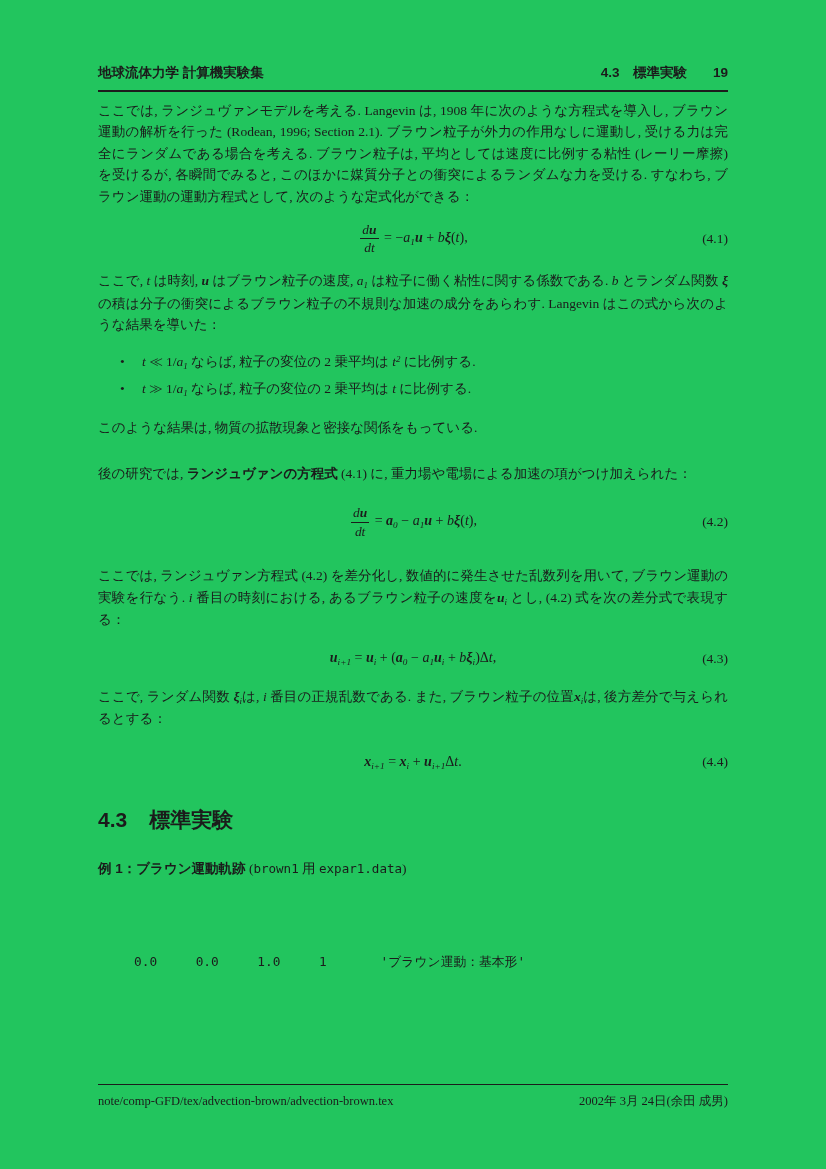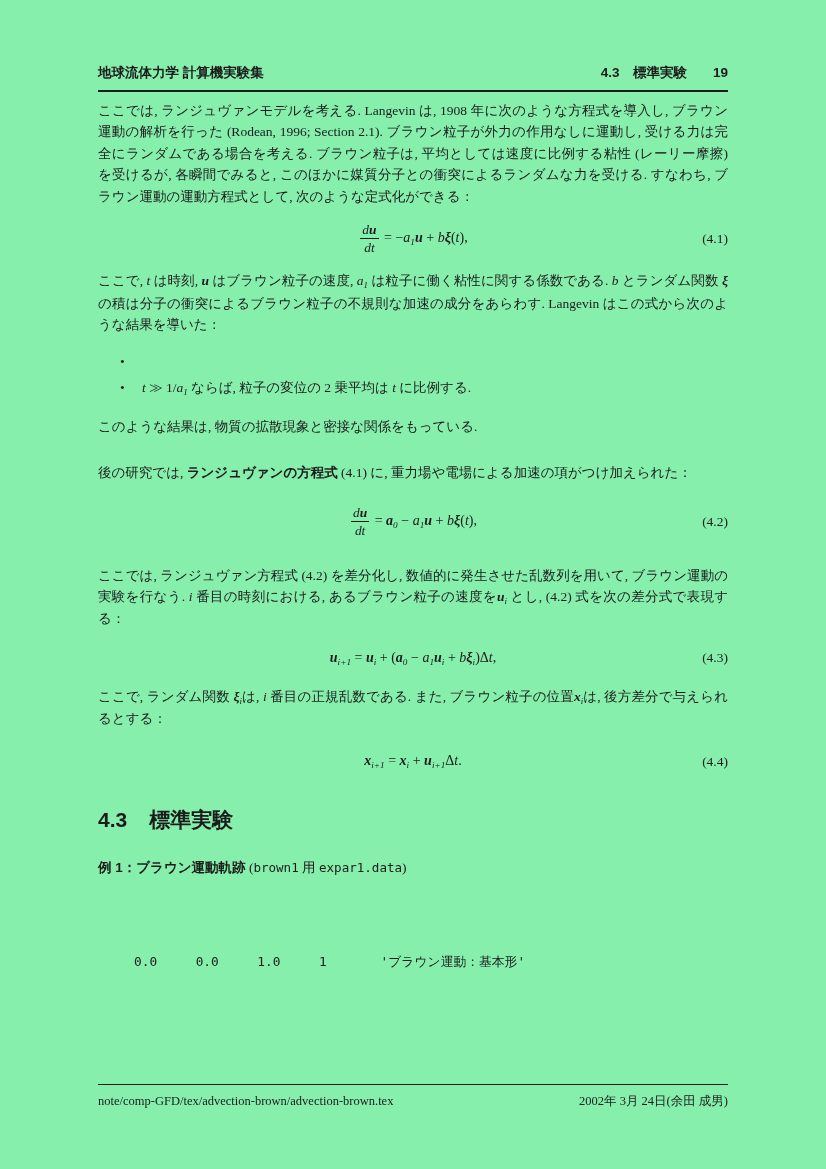--- a/index.html
+++ b/index.html
@@ -1,19 +1,19 @@
 <!DOCTYPE html>
 <html lang="ja"><head>
 <meta charset="utf-8">
 <style>
   html,body{margin:0;padding:0;background:#ffffff;}
   .page{
     position:relative;
     width:826px;height:1169px;
-    background:#86efac;
+    background:#22c55e;
     color:#1b1b1b;
     font-family:"Liberation Serif","DejaVu Serif",serif;
     font-size:13.5px;
     line-height:1.6;
     overflow:hidden;
   }
   .page-header{
     margin:62px 98px 0 98px;
     display:flex;justify-content:space-between;align-items:flex-end;
     font-family:"Liberation Sans","DejaVu Sans",sans-serif;
@@ -97,20 +97,21 @@
             <span class="den"><span class="tk-it">d</span><span class="tk-it">t</span></span>
           </span><span class="tk-rm"> = −</span><span class="tk-it">a</span><span class="tk-sub">1</span><span class="tk-bi">u</span><span class="tk-rm"> + </span><span class="tk-it">b</span><span class="tk-bi">ξ</span><span class="tk-rm">(</span><span class="tk-it">t</span><span class="tk-rm">),</span></span>
       <span class="eq-num">(4.1)</span>
     </div>
 
     <p class="p2"><span class="tk-rm">ここで, </span><span class="tk-it">t</span><span class="tk-rm"> は時刻, </span><span class="tk-bi">u</span><span class="tk-rm"> はブラウン粒子の速度, </span><span class="tk-it">a</span><span class="tk-sub">1</span><span class="tk-rm"> は粒子に働く粘性に関する係数である. </span><span class="tk-it">b</span><span class="tk-rm"> とランダム関数 </span><span class="tk-bi">ξ</span><span class="tk-rm">の積は分子の衝突によるブラウン粒子の不規則な加速の成分をあらわす. Langevin はこの式から次のような結果を導いた：</span></p>
 
     <div class="bullets">
       <div class="bullet-item">
         <span class="bullet-marker">•</span>
+        <span><span class="tk-it">t</span><span class="tk-rm"> ≪ 1/</span><span class="tk-it">a</span><span class="tk-sub">1</span><span class="tk-rm"> ならば, 粒子の変位の 2 乗平均は </span><span class="tk-it">t</span><span class="tk-sup">2</span><span class="tk-rm"> に比例する.</span></span>
       </div>
       <div class="bullet-item">
         <span class="bullet-marker">•</span>
         <span><span class="tk-it">t</span><span class="tk-rm"> ≫ 1/</span><span class="tk-it">a</span><span class="tk-sub">1</span><span class="tk-rm"> ならば, 粒子の変位の 2 乗平均は </span><span class="tk-it">t</span><span class="tk-rm"> に比例する.</span></span>
       </div>
     </div>
 
     <p class="p3">このような結果は, 物質の拡散現象と密接な関係をもっている.</p>
 
     <p class="p4"><span class="tk-rm">後の研究では, </span><span class="tk-b">ランジュヴァンの方程式</span><span class="tk-rm"> (4.1) に, 重力場や電場による加速の項がつけ加えられた：</span></p>

